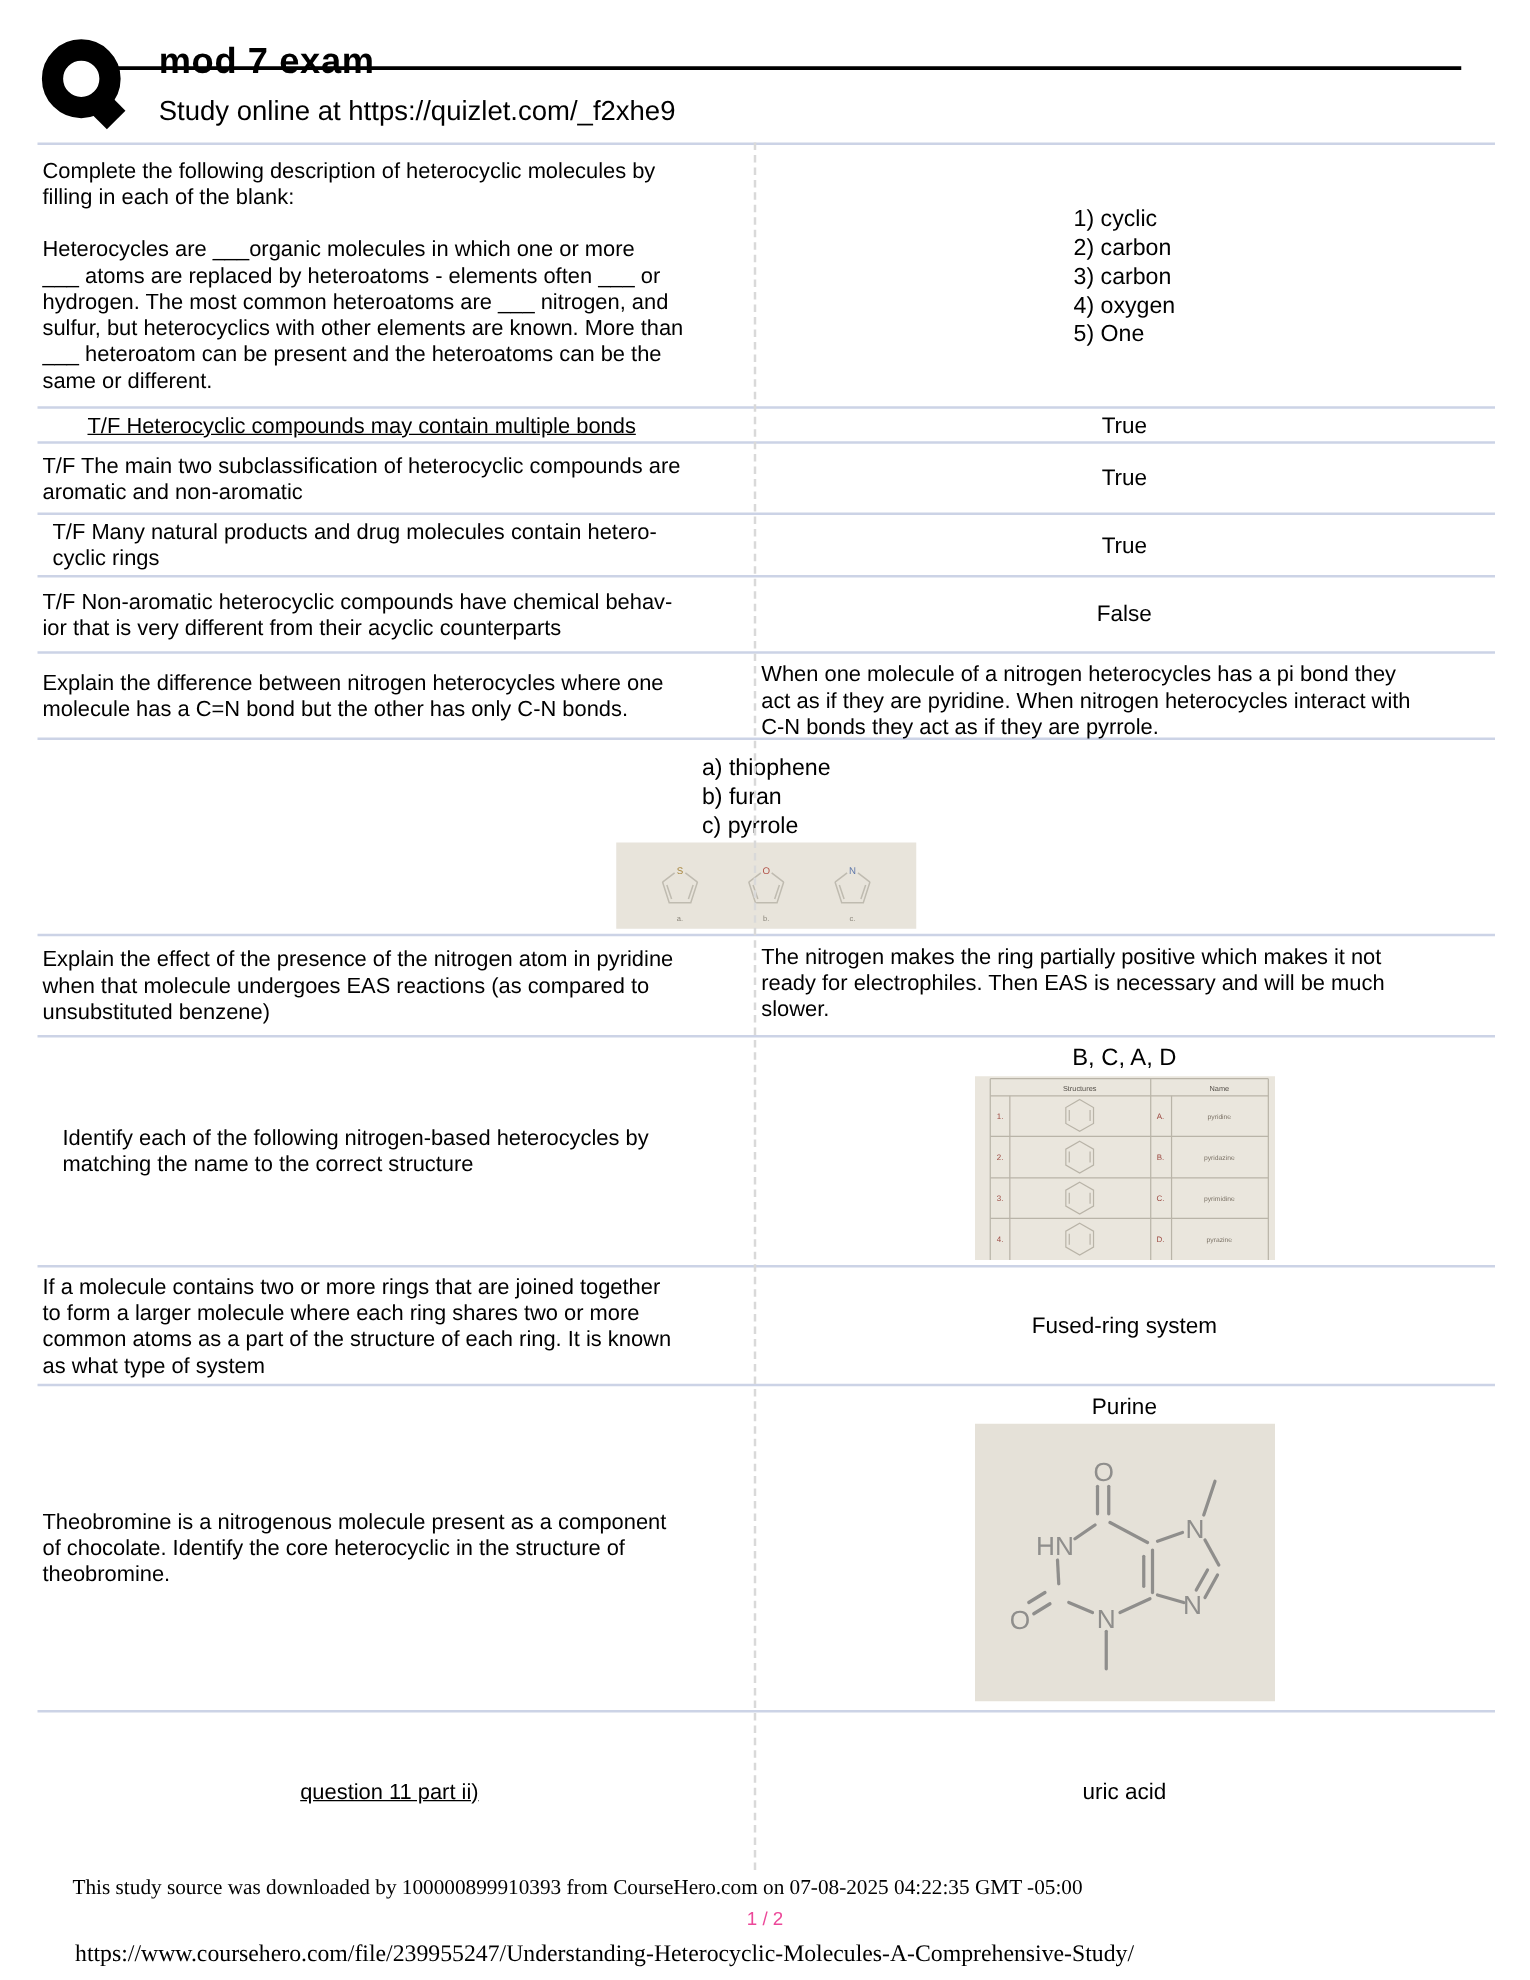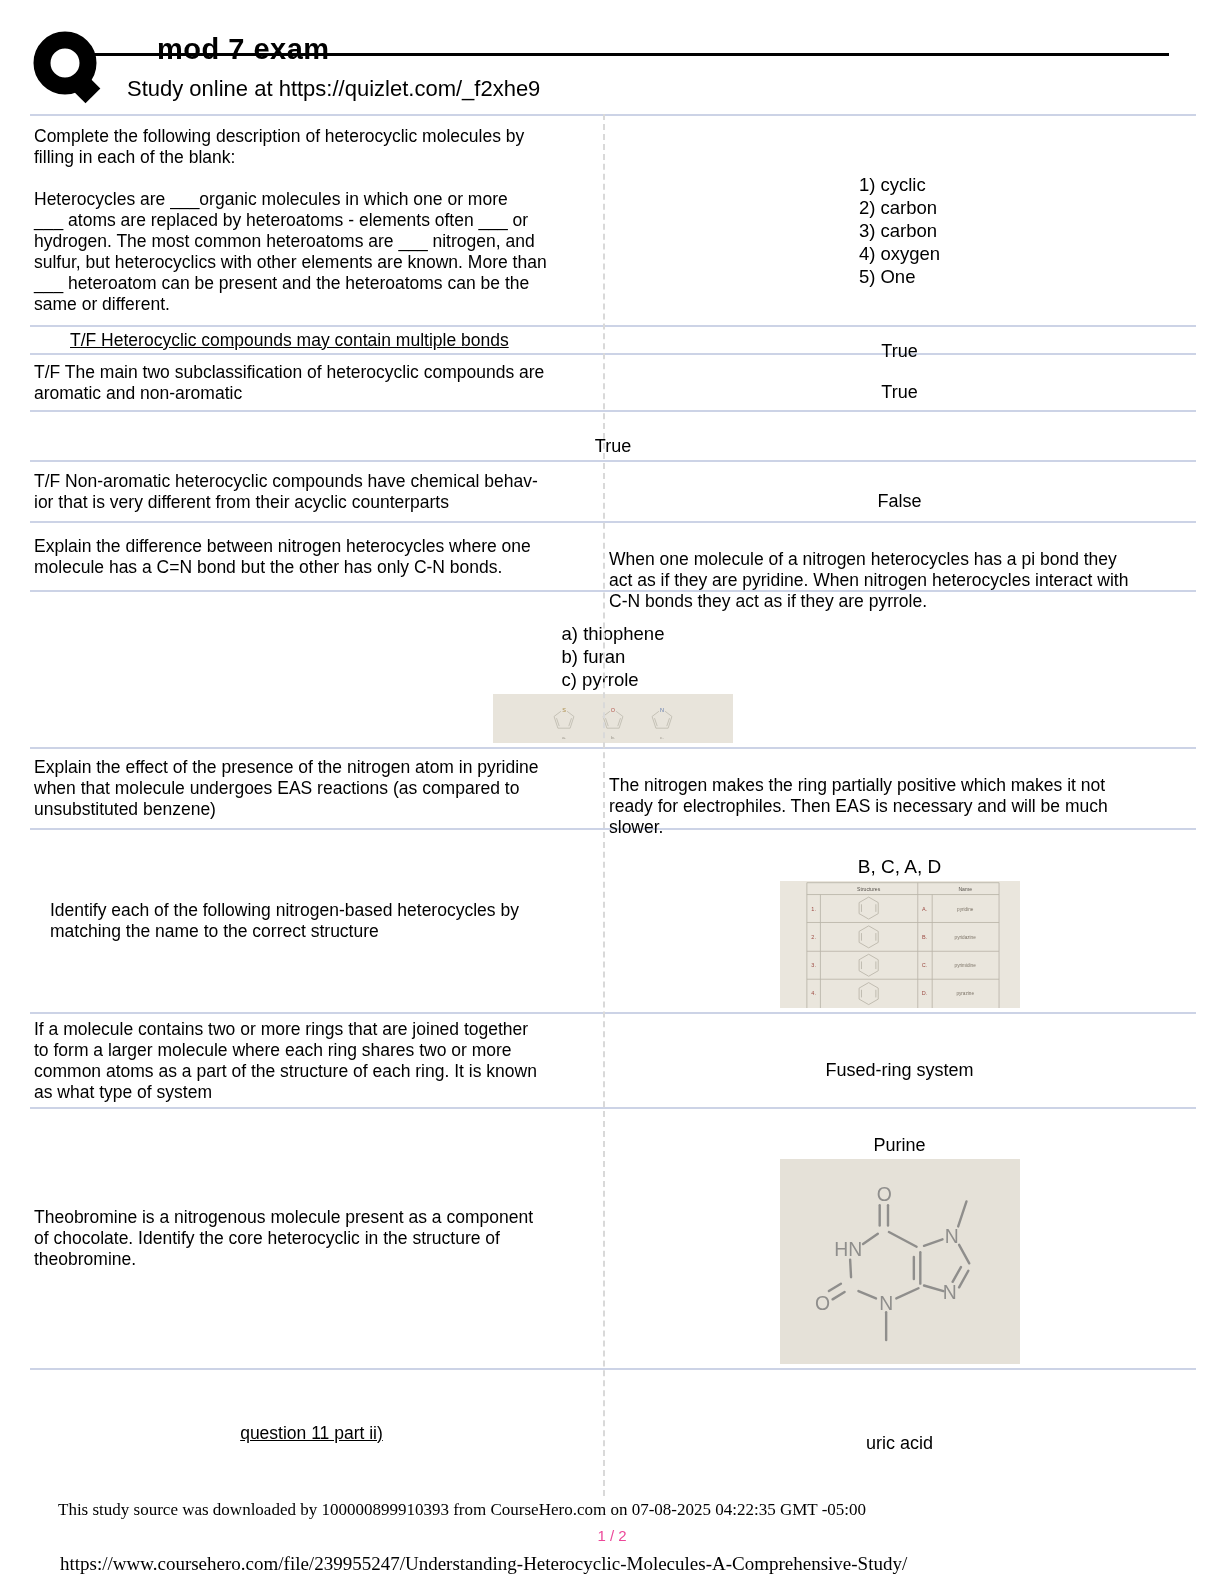--- a/index.html
+++ b/index.html
@@ -2,32 +2,32 @@
 <html><head>
 <meta charset="utf-8">
 <style>
   html,body{margin:0;padding:0;background:#ffffff;}
   .page{position:relative;width:1224px;height:1584px;background:#ffffff;
         font-family:"Liberation Sans",sans-serif;color:#000;overflow:hidden;}
 
   
   .header-line{position:absolute;left:85px;top:53px;width:1084px;height:3px;background:#000;}
   .logo{position:absolute;left:33px;top:26px;width:68px;height:82px;}
-  .title{position:absolute;left:127px;top:33px;font-size:29px;font-weight:bold;letter-spacing:.5px;margin-left:30px;}
+  .title{position:absolute;left:127px;top:33px;font-size:29px;font-weight:bold;letter-spacing:.5px;}
   .subtitle{position:absolute;left:127px;top:76px;font-size:22px;}
 
   
   .qa-table{position:absolute;left:30px;top:114px;width:1166px;}
   .divider{position:absolute;left:603px;top:114px;height:1382px;width:0;
            border-left:2px dashed #d9d9d9;}
   .row{display:flex;box-sizing:border-box;border-top:2px solid #ccd3e6;}
   .qcell{width:573px;box-sizing:border-box;display:flex;align-items:center;
          padding:4px 14px 4px 4px;}
   .acell{flex:1;box-sizing:border-box;display:flex;align-items:center;justify-content:center;
-         padding:4px 6px;margin-top:20px;}
+         padding:4px 6px;}
   .qtext,.atext{font-size:17.5px;line-height:21px;white-space:pre-line;}
   .qtext{text-align:left;width:100%;}
   .q-pad8 .qtext{padding-left:8px;}
   .q-pad16 .qtext{padding-left:16px;}
   .q-pad36 .qtext{padding-left:36px;text-decoration:underline;}
   .q-center{justify-content:center;}
   .q-center .qtext{text-align:center;text-decoration:underline;}
   .ans-word{font-size:18px;text-align:center;white-space:pre-line;}
   .ans-list{font-size:18.5px;line-height:23px;text-align:left;white-space:pre-line;}
   .ans-left{align-items:flex-start;}
@@ -92,20 +92,24 @@
       <div class="qcell">
         <div class="qtext">T/F The main two subclassification of heterocyclic compounds are
 aromatic and non-aromatic</div>
       </div>
       <div class="acell">
         <div class="ans-word">True</div>
       </div>
     </div>
 
     <div class="row q-pad8" style="height:50px">
+      <div class="qcell">
+        <div class="qtext">T/F Many natural products and drug molecules contain hetero-
+cyclic rings</div>
+      </div>
       <div class="acell">
         <div class="ans-word">True</div>
       </div>
     </div>
 
     <div class="row" style="height:61px">
       <div class="qcell">
         <div class="qtext">T/F Non-aromatic heterocyclic compounds have chemical behav-
 ior that is very different from their acyclic counterparts</div>
       </div>

